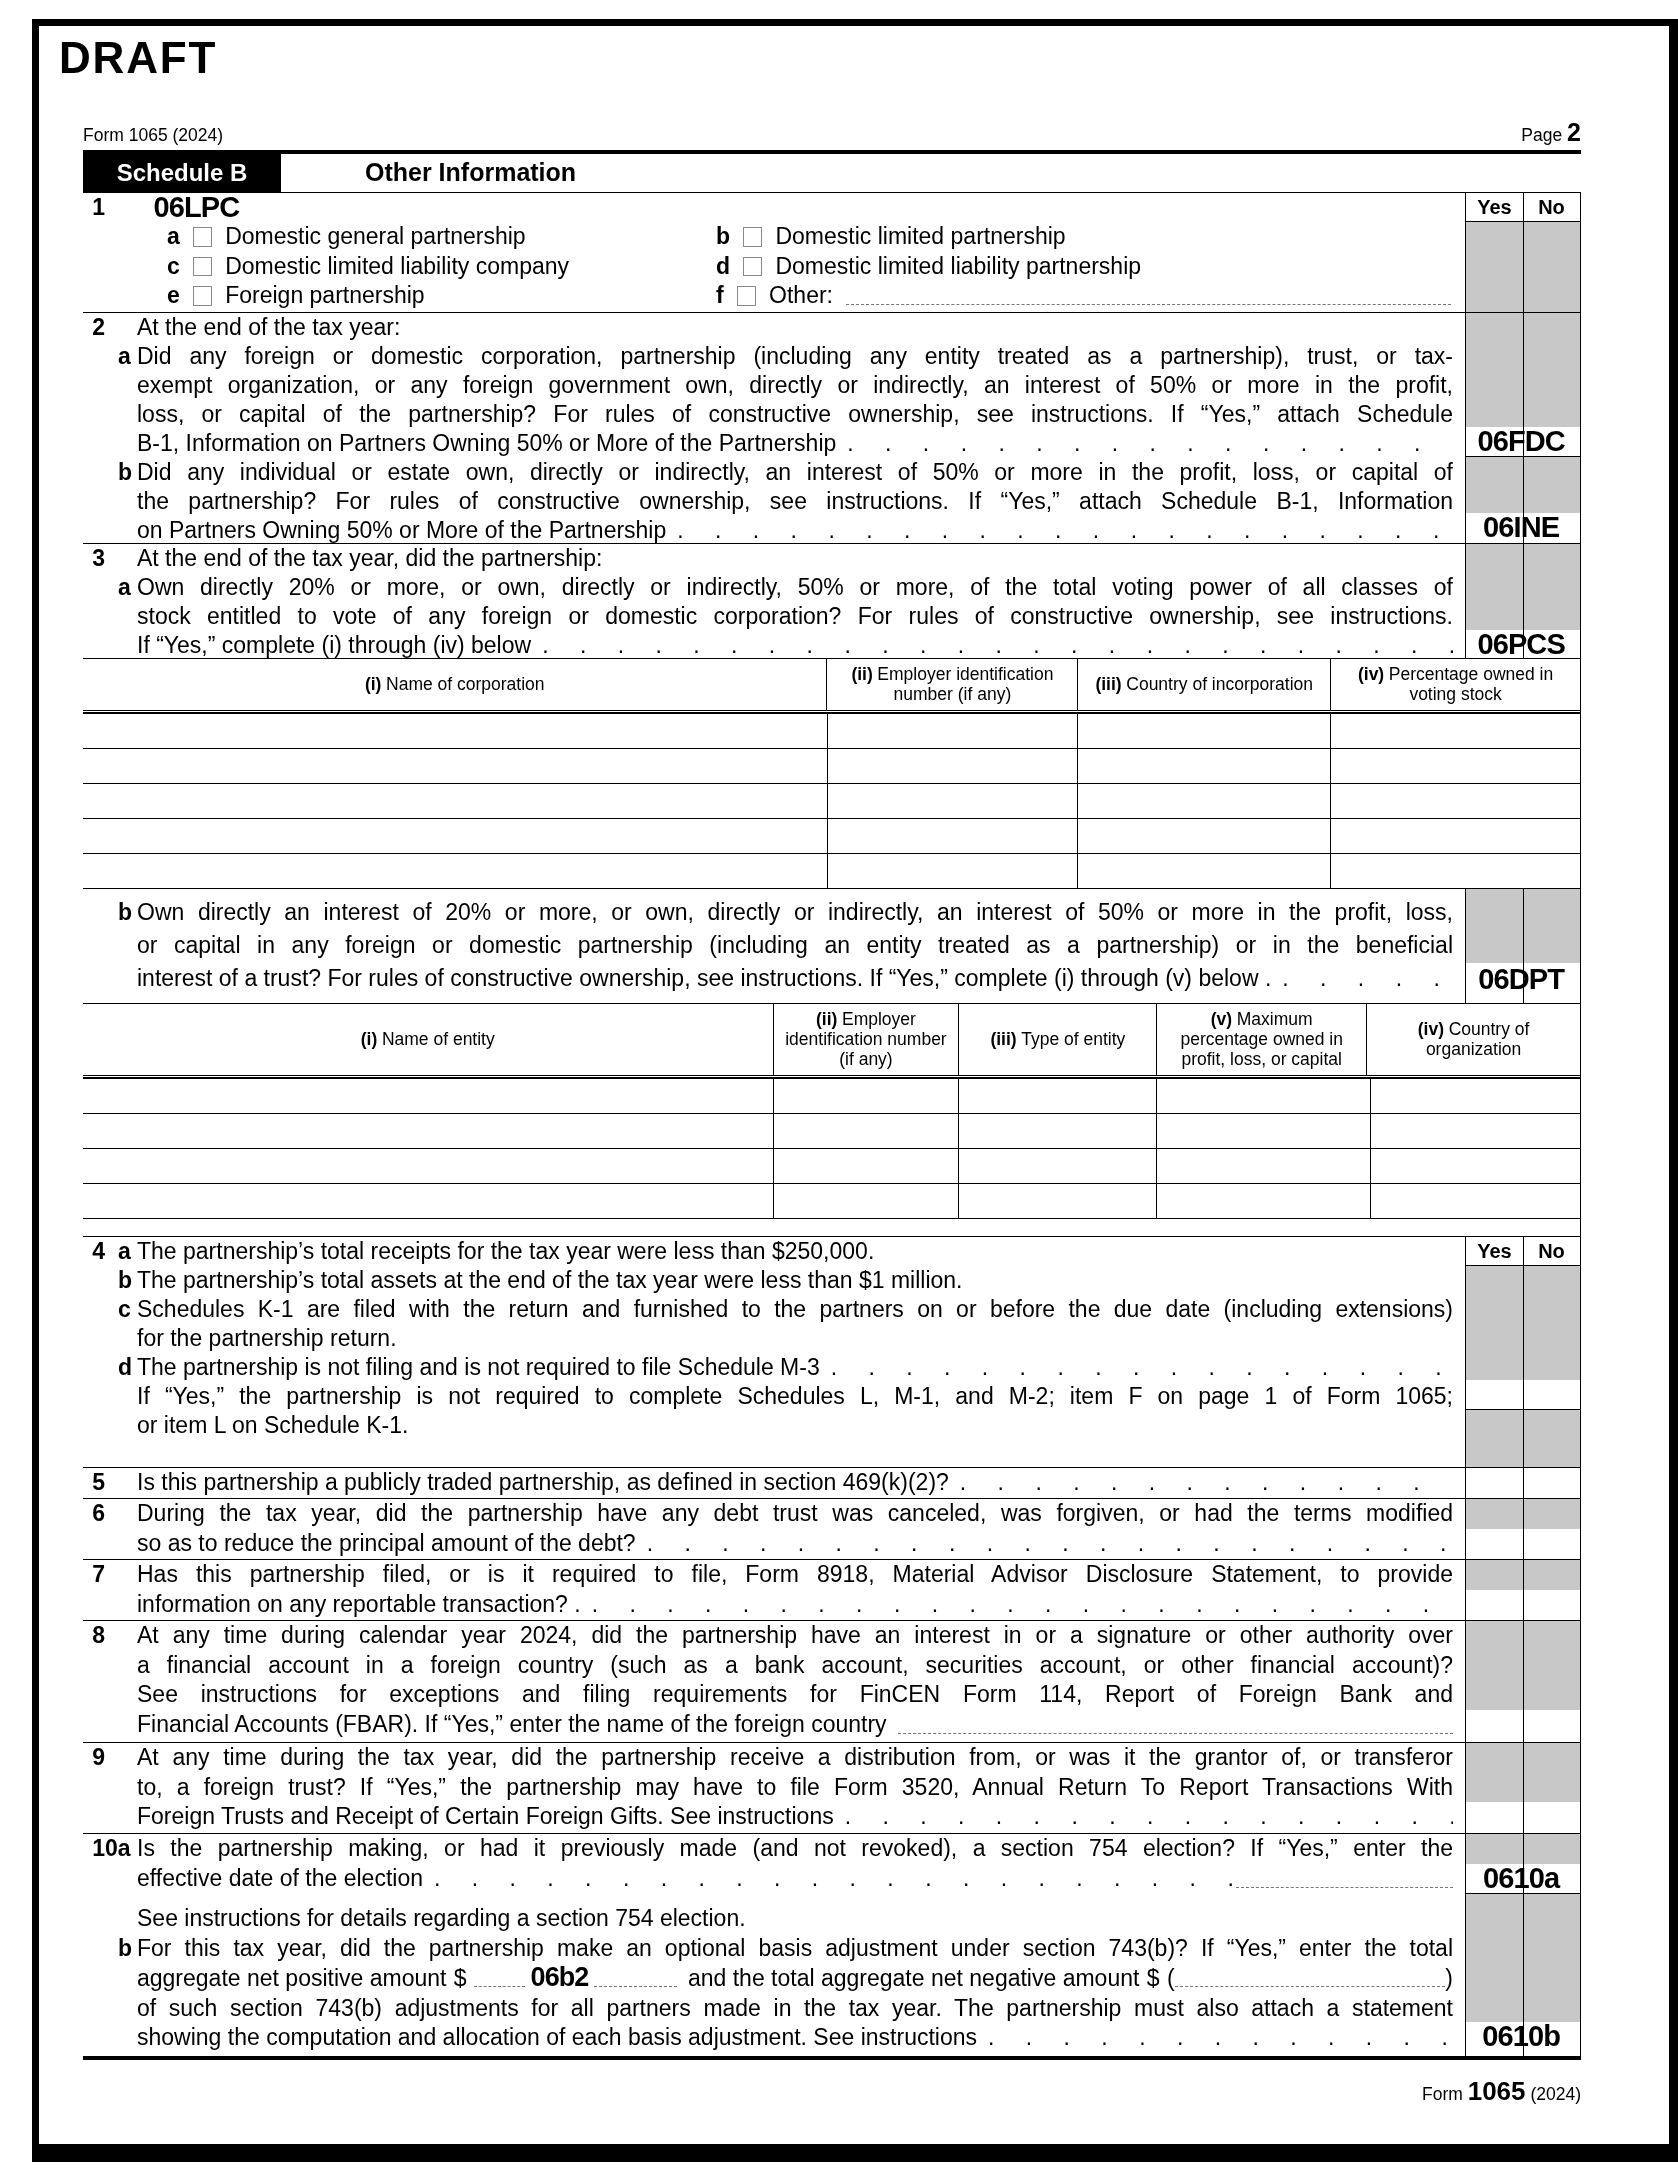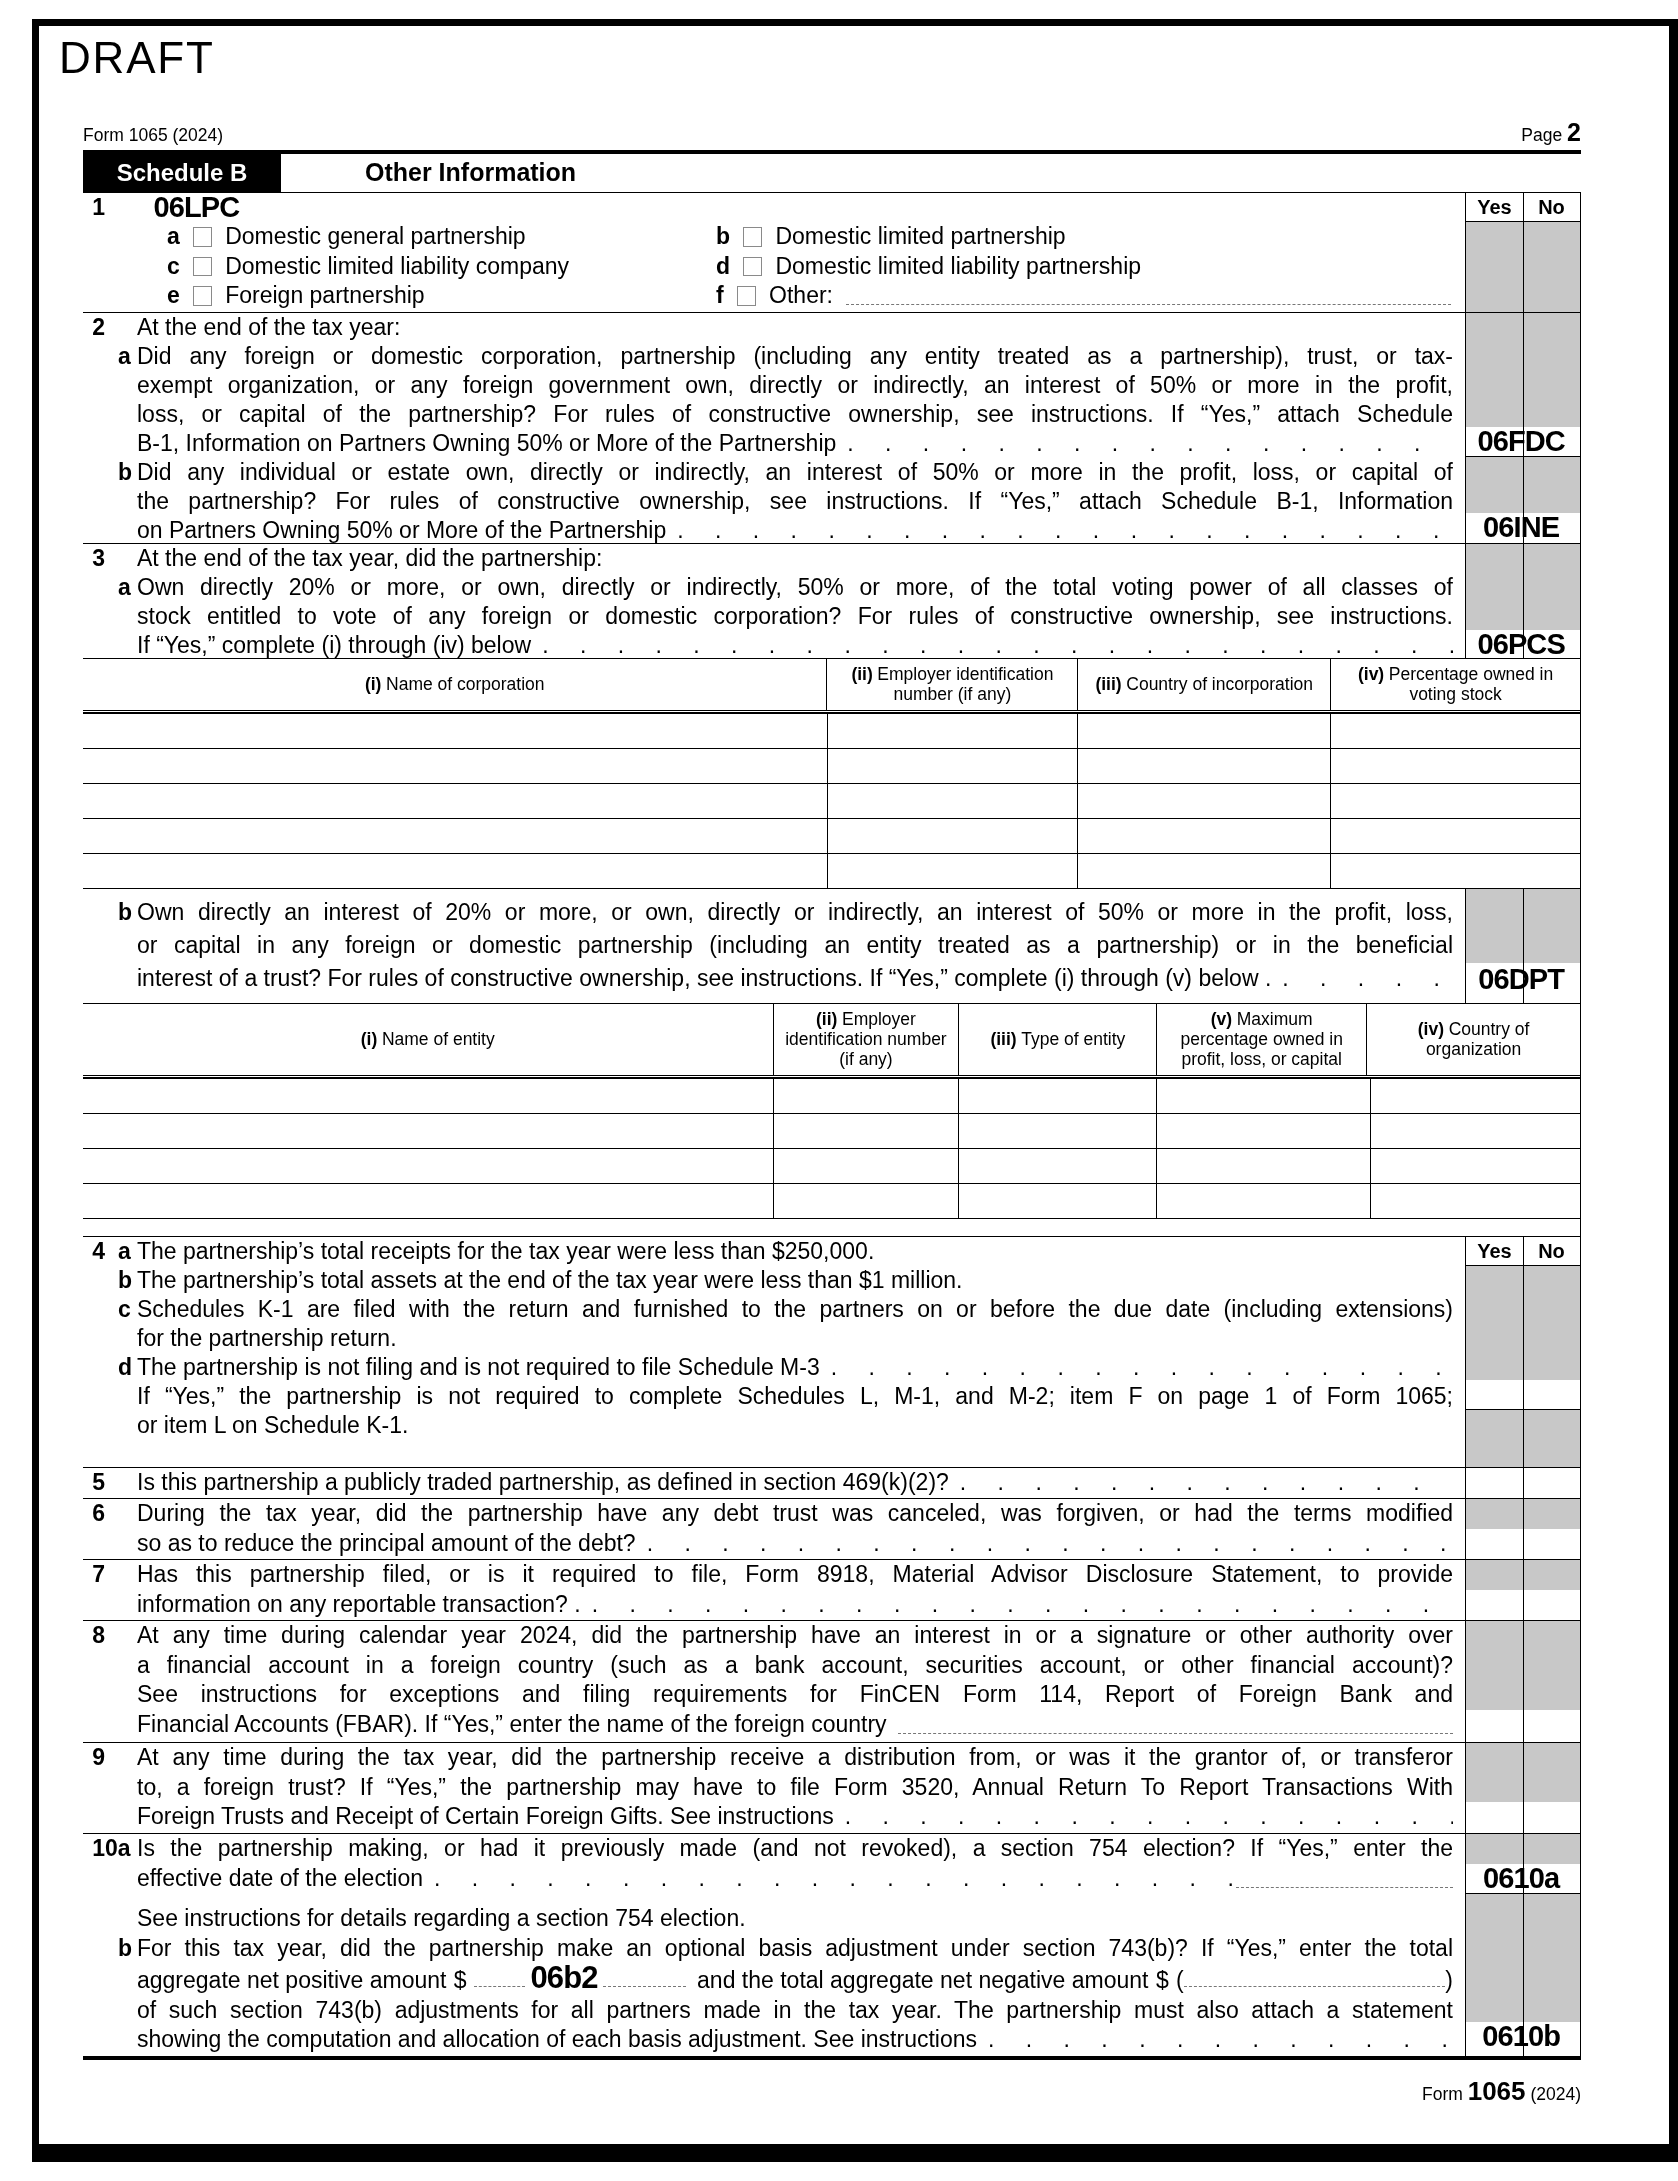--- a/index.html
+++ b/index.html
@@ -1,20 +1,20 @@
 <!DOCTYPE html>
 <html style="font-size:14.8px"><head>
 <meta charset="utf-8">
 <style>
   * { margin:0; padding:0; box-sizing:border-box; }
   body { background:#fff; font-family:"Liberation Sans", sans-serif; color:#000; }
   .canvas { position:relative; width:1679px; height:2182px; background:#fff; overflow:hidden; }
   .frame { position:absolute; left:32px; top:18.5px; width:1647px; height:2143px;
            border:7.4px solid #000; border-right-width:10px; border-bottom-width:18.5px; pointer-events:none; }
-  .draft { position:absolute; left:59px; top:33px; font-size:44px; font-weight:normal; letter-spacing:1.8px;text-align:right; }
+  .draft { position:absolute; left:59px; top:33px; font-size:44px; font-weight:bold; letter-spacing:1.8px;text-align:right; }
   .content { position:absolute; left:83px; top:122px; width:1498px; font-size:23px; line-height:29px; }
 
   .tophdr { display:flex; justify-content:space-between; align-items:flex-end;
             font-size:17.5px; line-height:21px; padding-bottom:3.7px; border-bottom:4.6px solid #000; }
   .pgnum { font-size:25px; font-weight:bold; }
 
   .schedbar { display:flex; align-items:stretch; height:39px; border-bottom:1.8px solid #000; }
   .schedname { background:#000; color:#fff; width:198px; display:flex; align-items:center;
                justify-content:center; font-weight:bold; font-size:24px; }
   .schedtitle { display:flex; align-items:center; padding-left:52px; font-weight:bold; font-size:25px;margin-left:32px; }
@@ -58,21 +58,21 @@
   .tdata { border-top:1.8px solid #000; height:35px; }
   .tdata:first-of-type { border-top:none; }
   .t3a .c1{width:744px;} .t3a .c2{width:251px;} .t3a .c3{width:253px;} .t3a .c4{width:250px;}
   .t3b .c1{width:690px;} .t3b .c2{width:186px;} .t3b .c3{width:198px;} .t3b .c4{width:214px;} .t3b .c5{width:210px;}
   .htag { font-weight:bold; margin-right:4.6px; }
 
   .gap { height:18.5px; border-right:1.8px solid #000; border-bottom:1.8px solid #000; }
 
   .codeinline { font-weight:bold; font-size:29px; line-height:29px; margin-left:16.6px; letter-spacing:-0.9px; }
   .dollar { margin:0 7.4px; }
-  .codesmall { font-weight:bold; font-size:31px; line-height:29px; letter-spacing:-0.9px; padding:0 5.5px; }
+  .codesmall { font-weight:bold; font-size:27px; line-height:29px; letter-spacing:-0.9px; padding:0 5.5px; }
 
   .footer { margin-top:16.6px; text-align:right; font-size:17.5px; }
   .footer .fnum { font-size:26px; font-weight:bold; }
 </style>
 </head>
 <body>
 
 <div class="canvas">
   <div class="frame"></div>
   <div class="draft">DRAFT</div>

